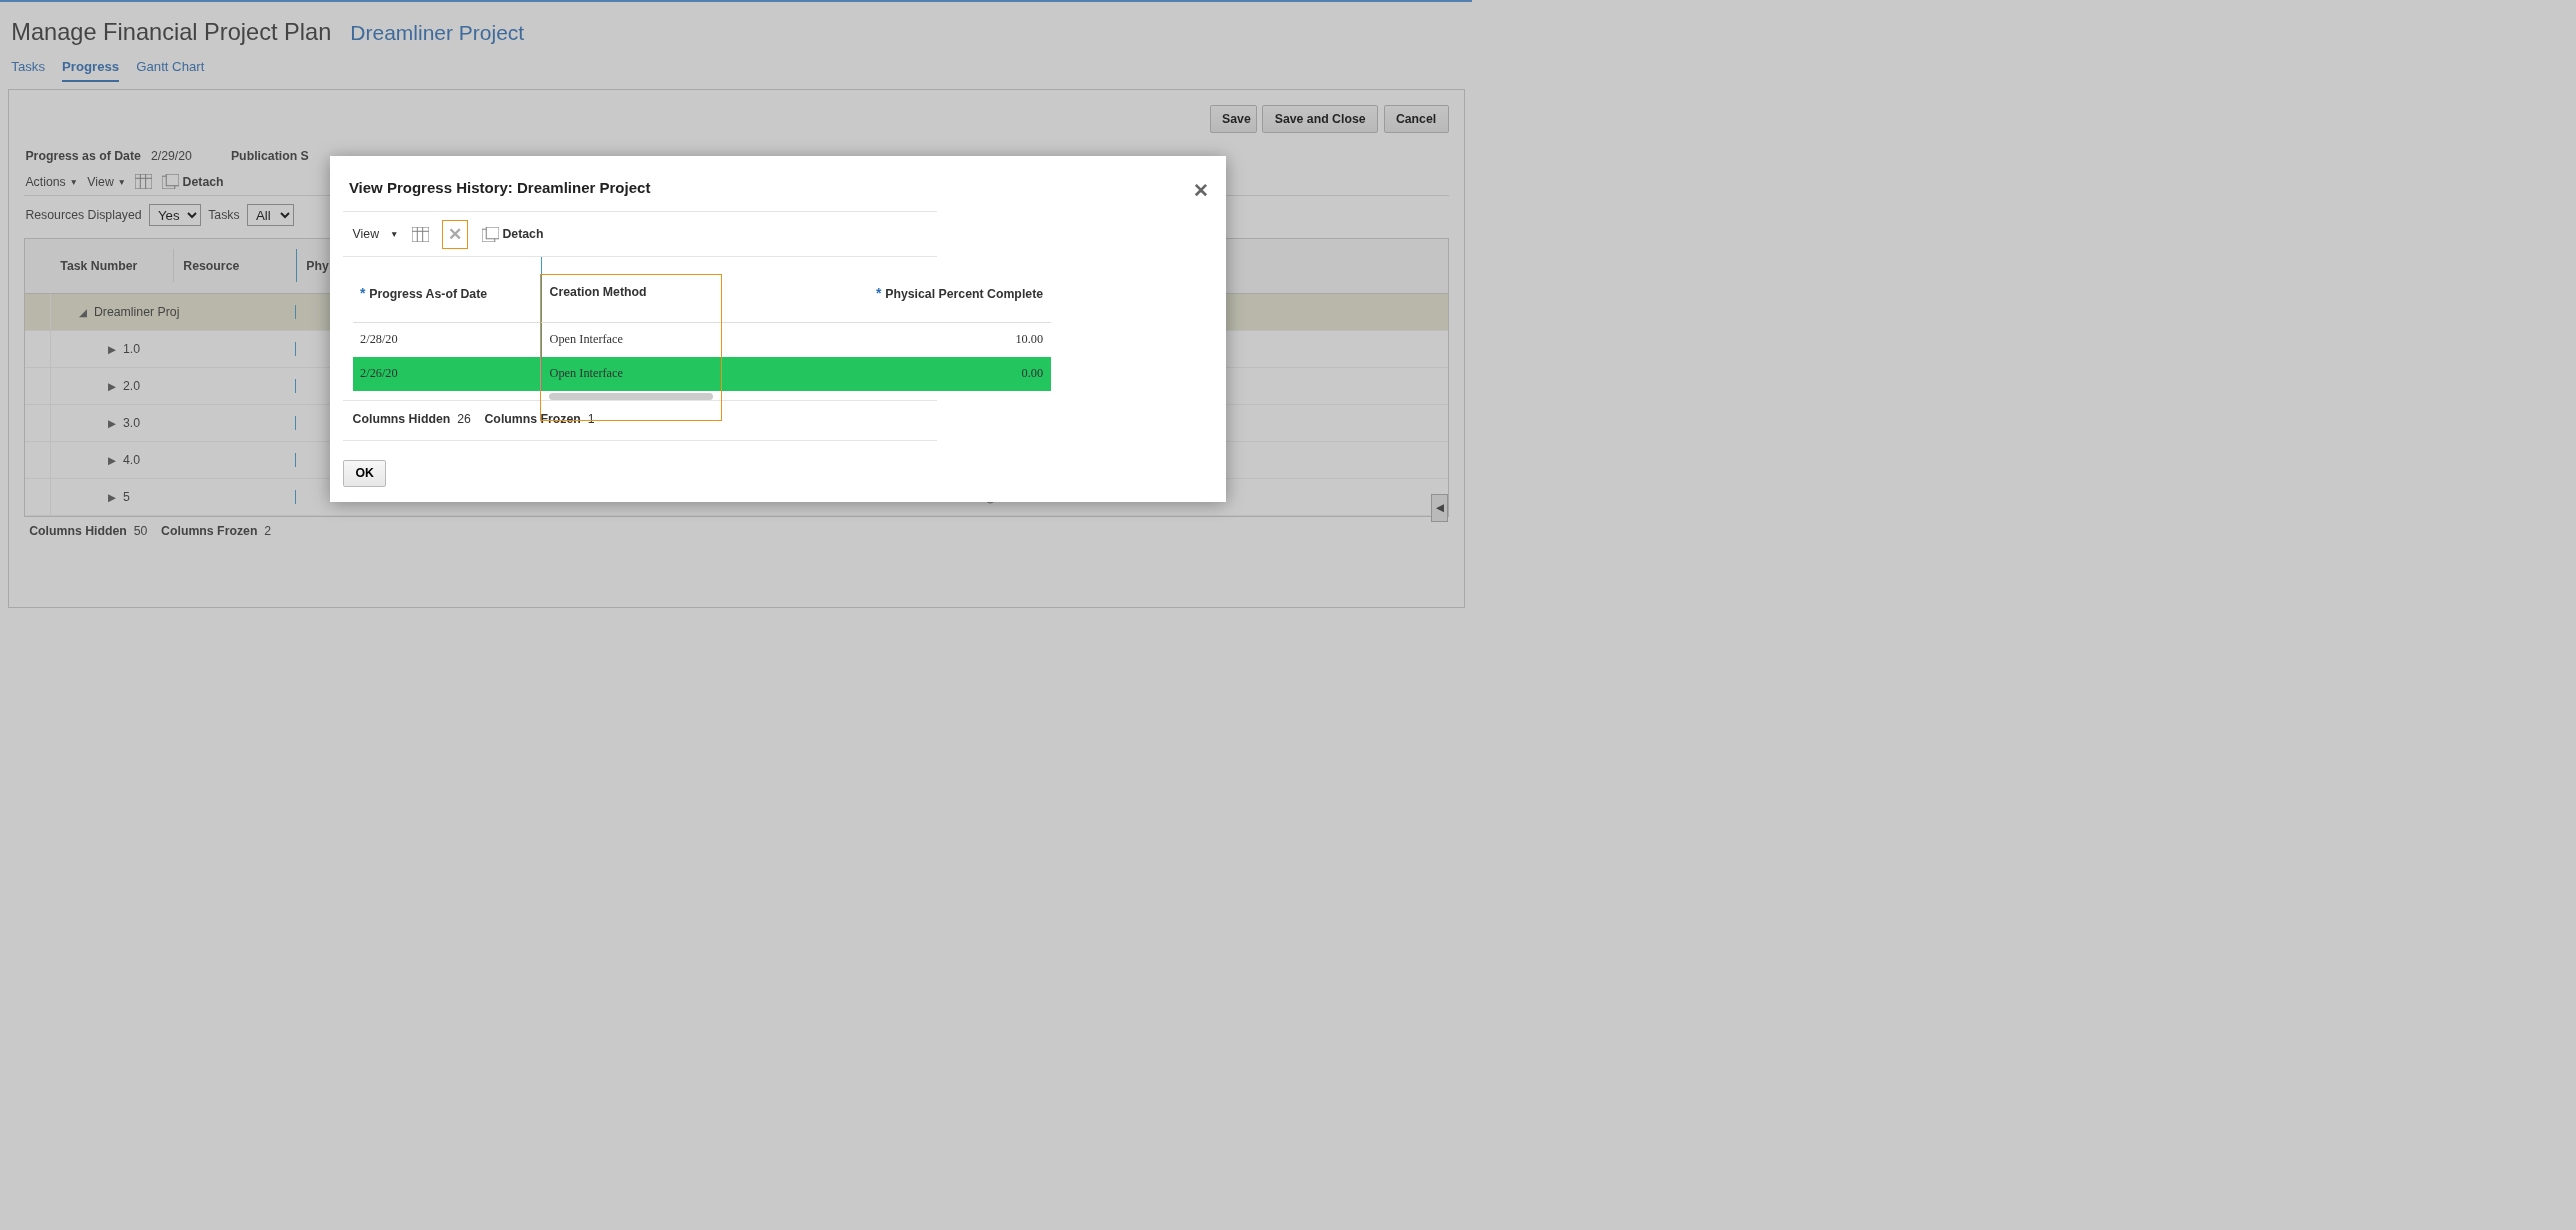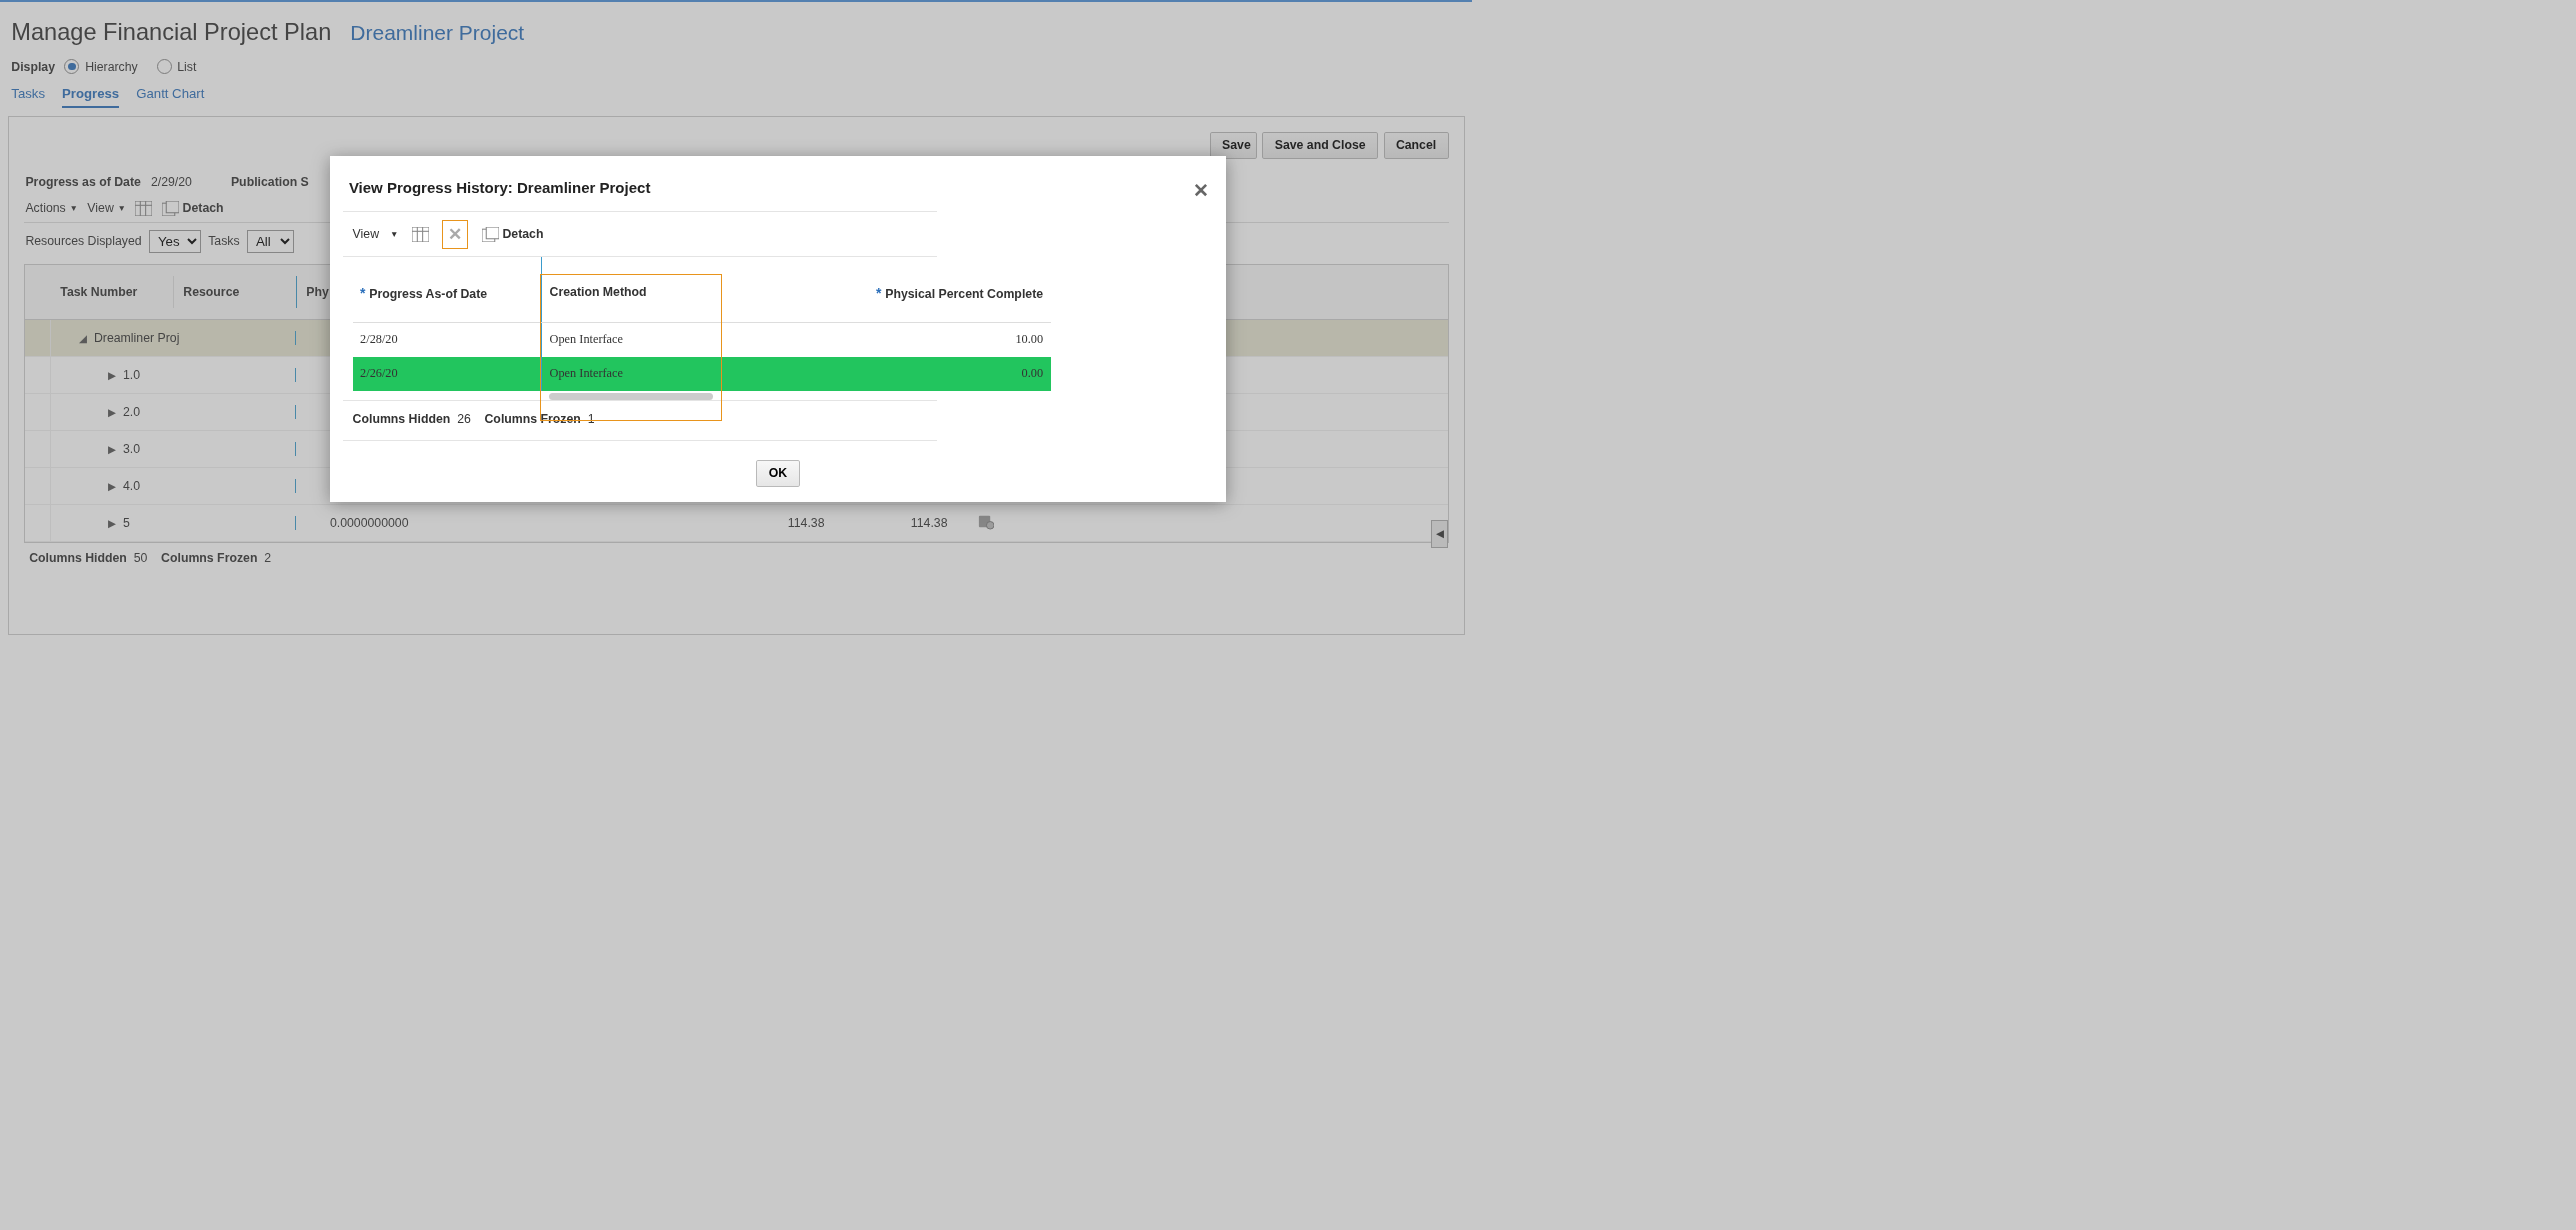--- a/index.html
+++ b/index.html
@@ -322,48 +322,37 @@
     }
     .modal-status {
       padding: 11.3px 9.4px 13.2px 9.4px;
       font-size: 12.3px;
       border-top: 0.9px solid #e4e4e4;
       border-bottom: 0.9px solid #e4e4e4;
       margin-top: 0;
     }
     .modal-footer {
       display: flex;
-      justify-content: center;
+      justify-content: flex-start;
       padding-top: 19px;
     }
     .svg-grid-icon {
       width: 17px;
       height: 15px;
     }
   </style>
 </head>
 <body>
 
 <div class="app-container">
   <div class="page-header">
     <span class="page-title">Manage Financial Project Plan</span>
     <span class="project-link">Dreamliner Project</span>
   </div>
 
-  <div class="display-row">
-    <span class="display-label">Display</span>
-    <div class="radio-group">
-      <span class="radio-circle checked"></span>
-      <span>Hierarchy</span>
-    </div>
-    <div class="radio-group">
-      <span class="radio-circle"></span>
-      <span>List</span>
-    </div>
-  </div>
 
   <div class="tabs">
     <span class="tab">Tasks</span>
     <span class="tab active">Progress</span>
     <span class="tab">Gantt Chart</span>
   </div>
 
   <div class="content-area">
     <div class="top-right-buttons">
       <button class="btn" style="width:47px">Save</button>

